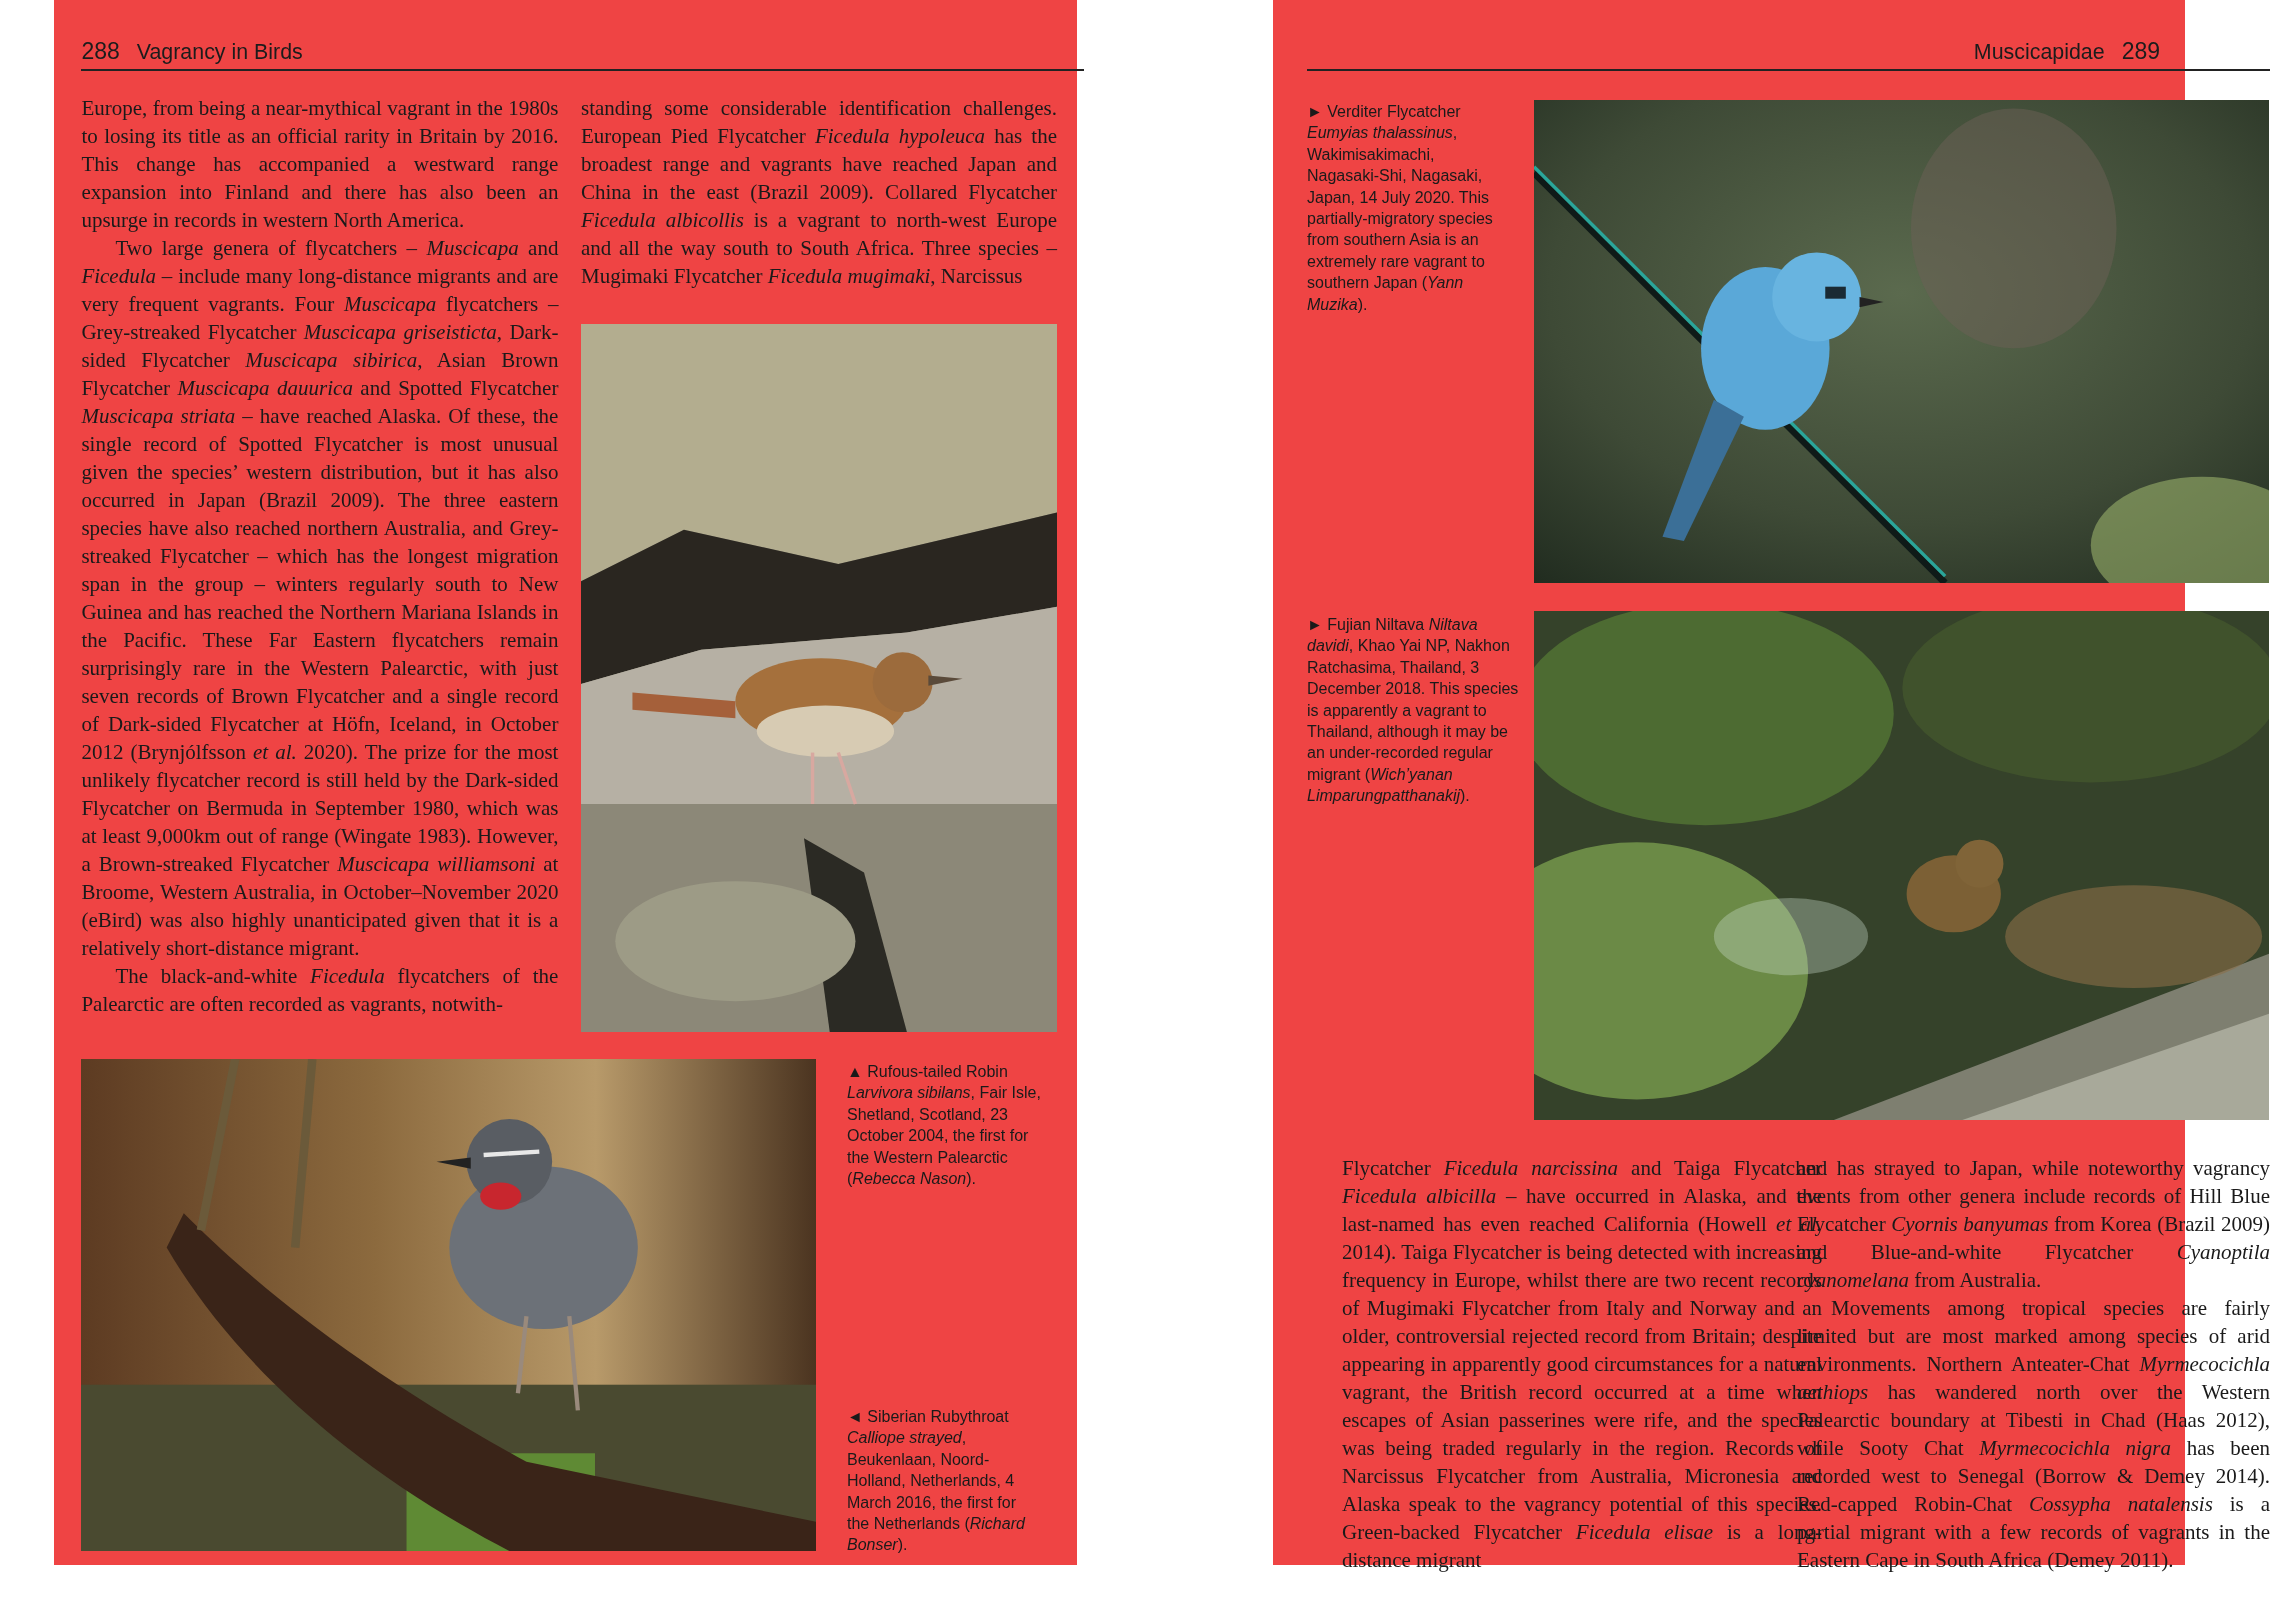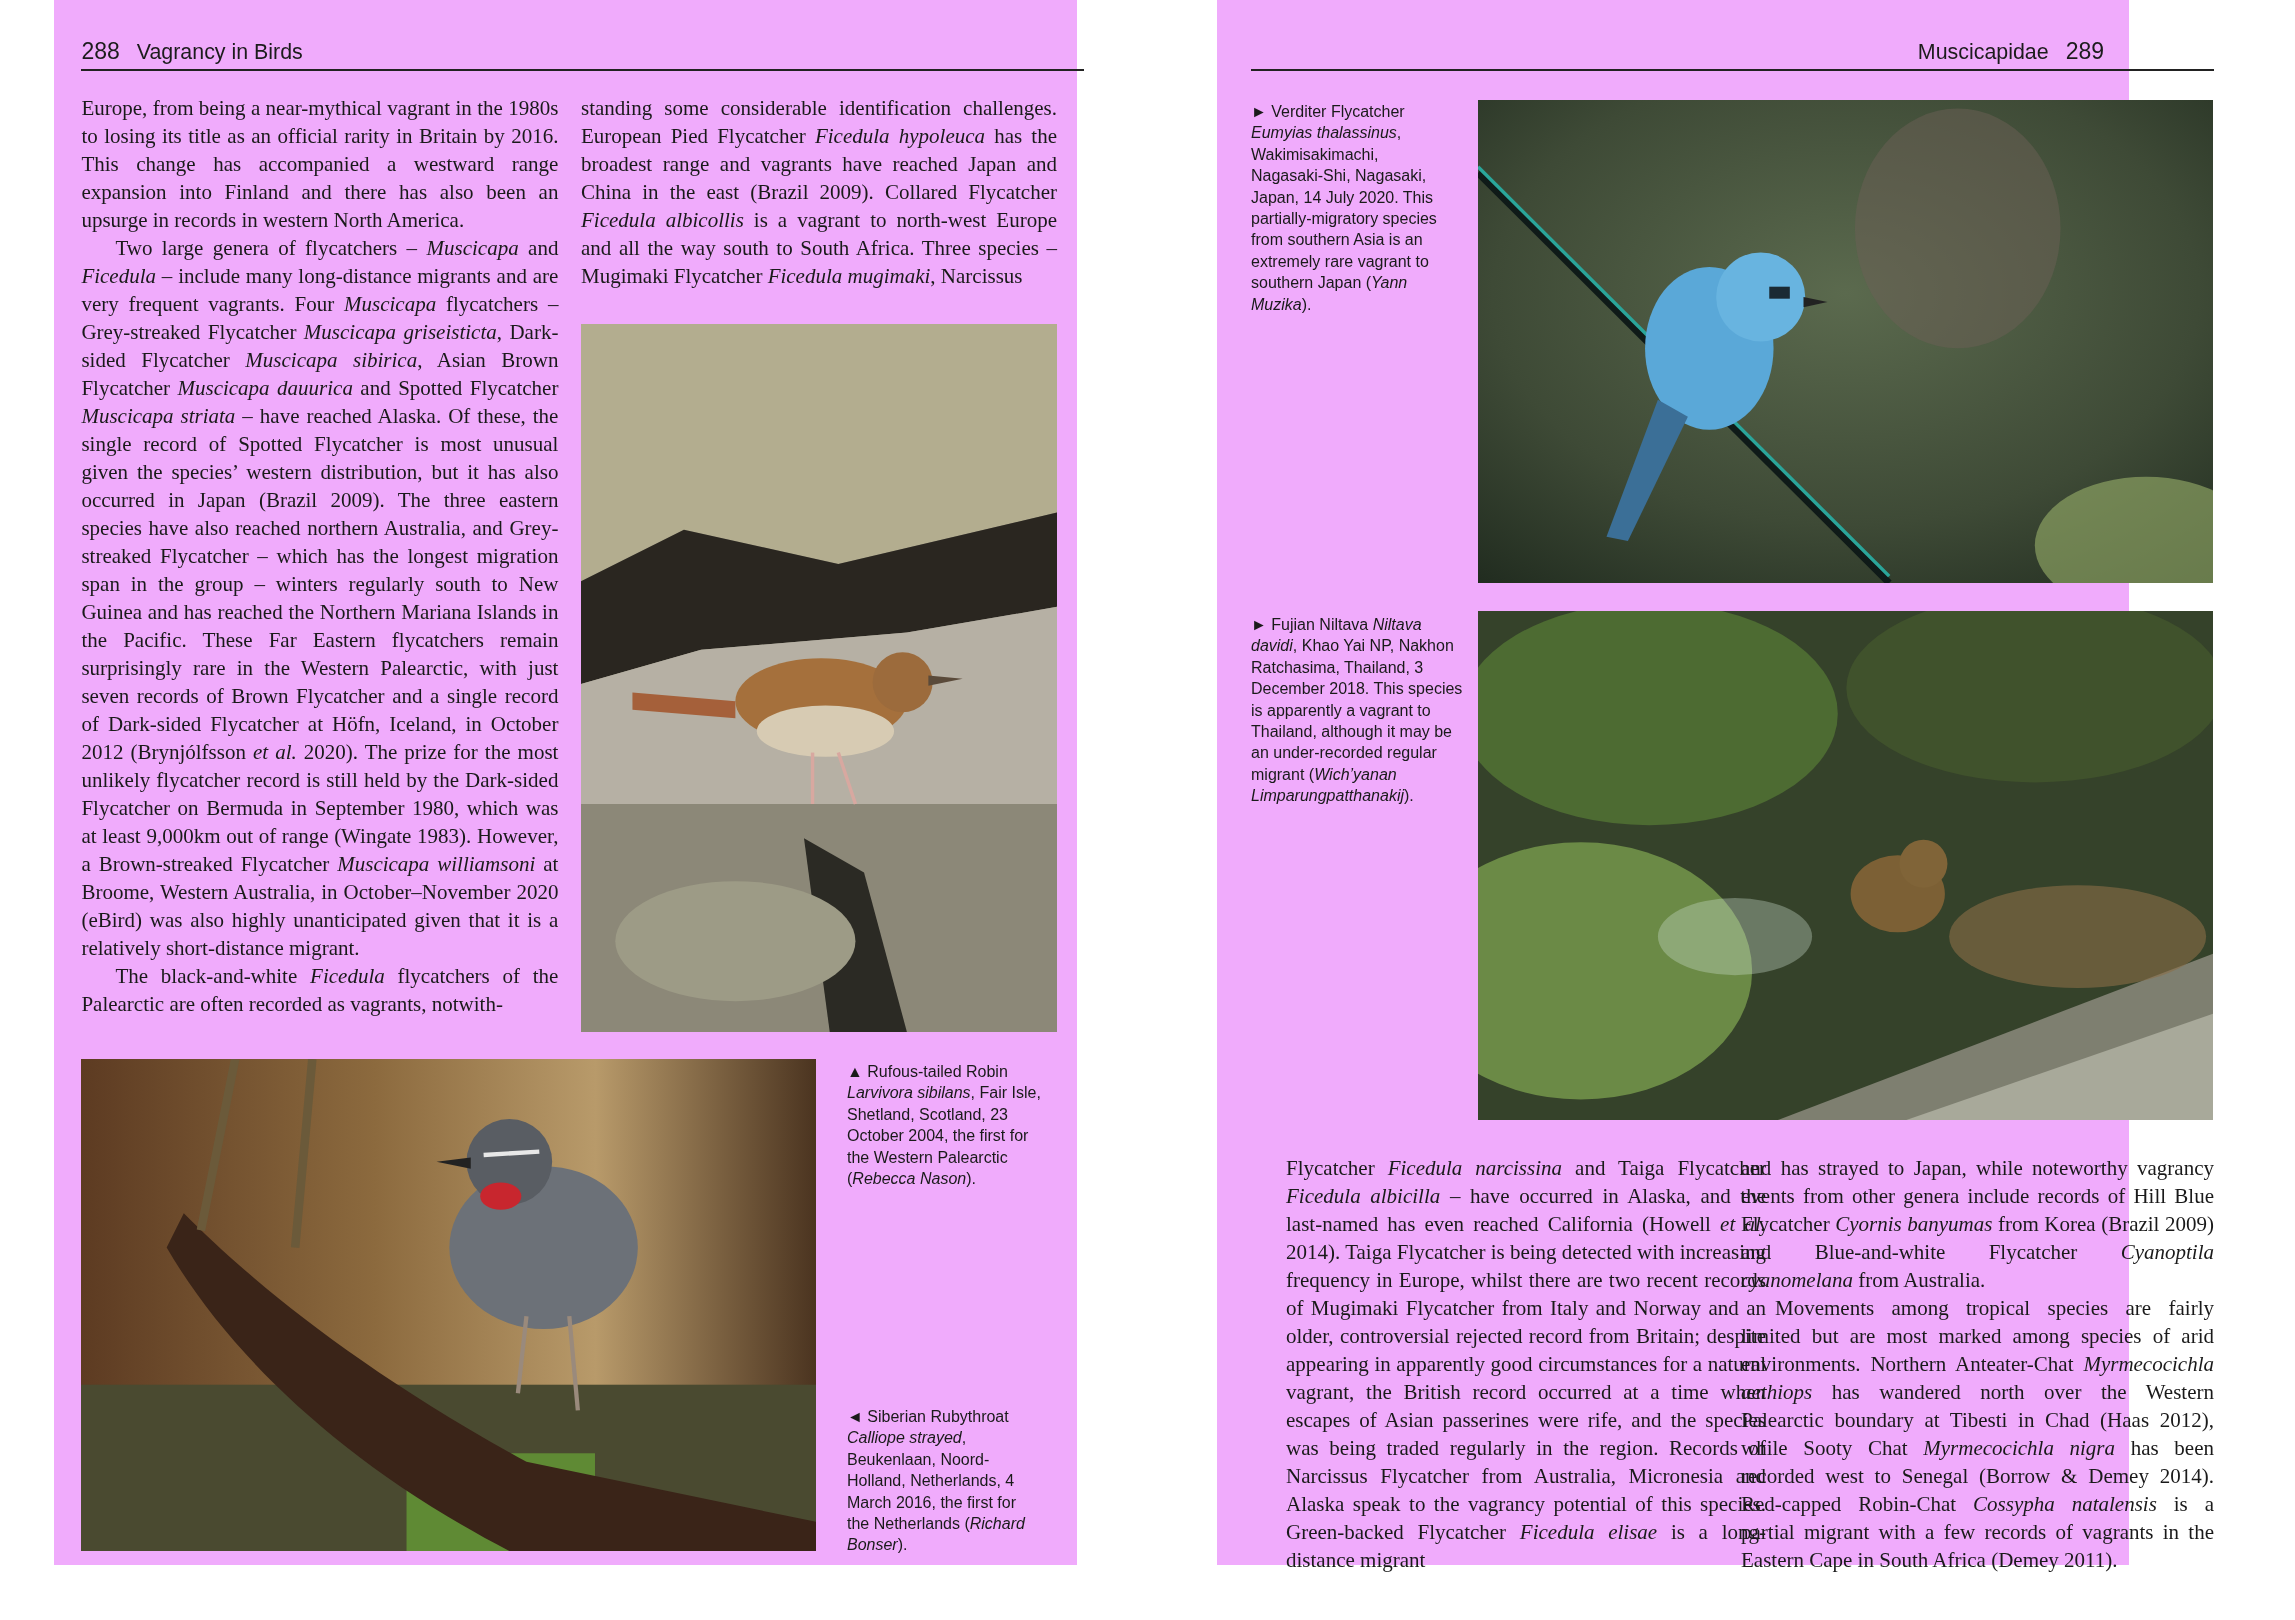--- a/index.html
+++ b/index.html
@@ -1,19 +1,19 @@
 <!DOCTYPE html>
 <html style="font-size:13.7px"><head>
 <meta charset="utf-8">
 <style>
   html, body { margin:0; padding:0; }
   body { width:2295px; height:1620px; background:#ffffff; position:relative; overflow:hidden; }
-  .page { position:absolute; top:0; height:1565px; background:#f0abfc; }
+  .page { position:absolute; top:0; height:1565px; background:#ef4444; }
   #page-left { left:54px; width:1023px; }
-  #page-right { left:1217px; width:912px; }
+  #page-right { left:1273px; width:912px; }
   .runhead { position:absolute; top:38px; font-family:"Liberation Sans", sans-serif; font-size:21.4px; color:#1c1c1c; white-space:nowrap; }
   .runhead .num { font-size:23px; }
   .rule { position:absolute; top:69px; height:1.7px; background:#222; }
   .body { position:absolute; font-family:"Liberation Serif", serif; font-size:21px; line-height:28px; color:#1a1a1a; text-align:justify; hyphens:manual; }
   .body p { margin:0; }
   .body p.ind { text-indent:34px; }
   .body i { font-style:italic; }
   .caption { position:absolute; font-family:"Liberation Sans", sans-serif; font-size:16px; line-height:21.4px; color:#1a1a1a; }
   .caption i { font-style:italic; }
   .photo { position:absolute; overflow:hidden; }

